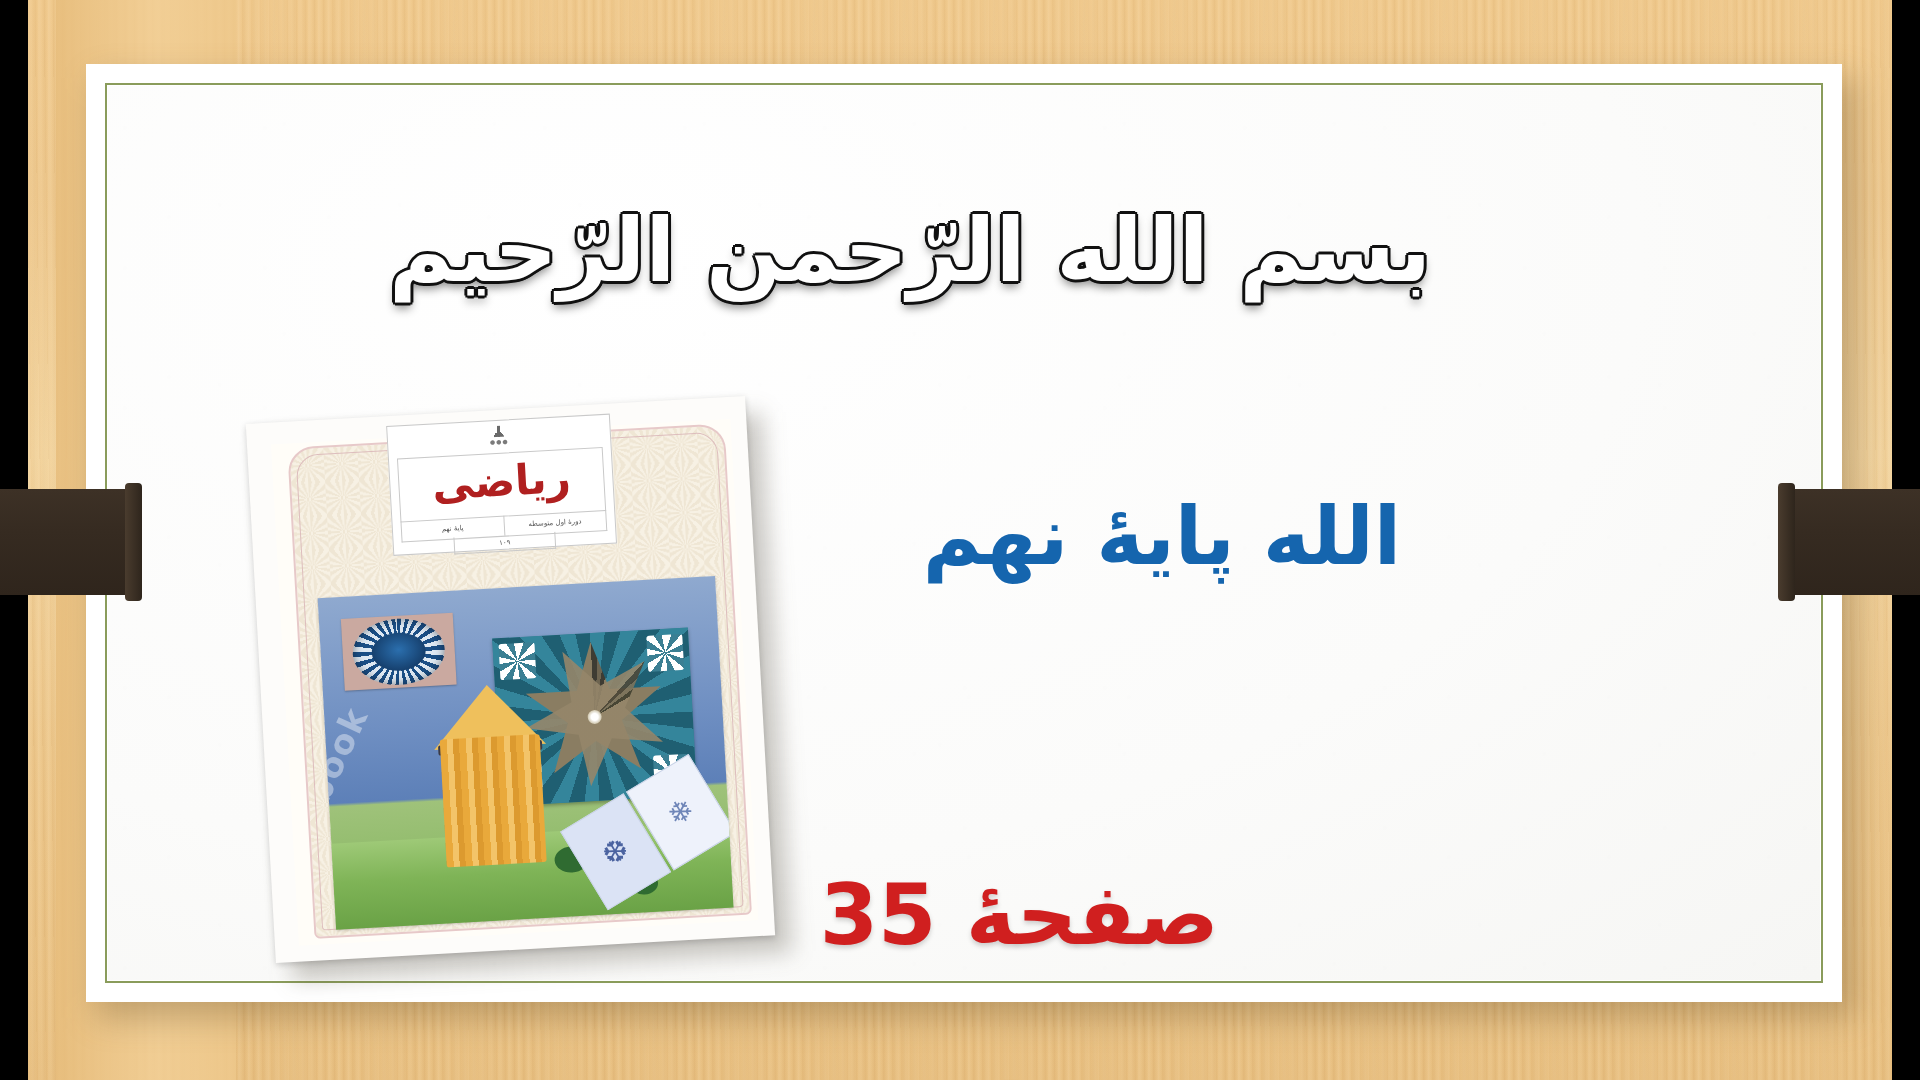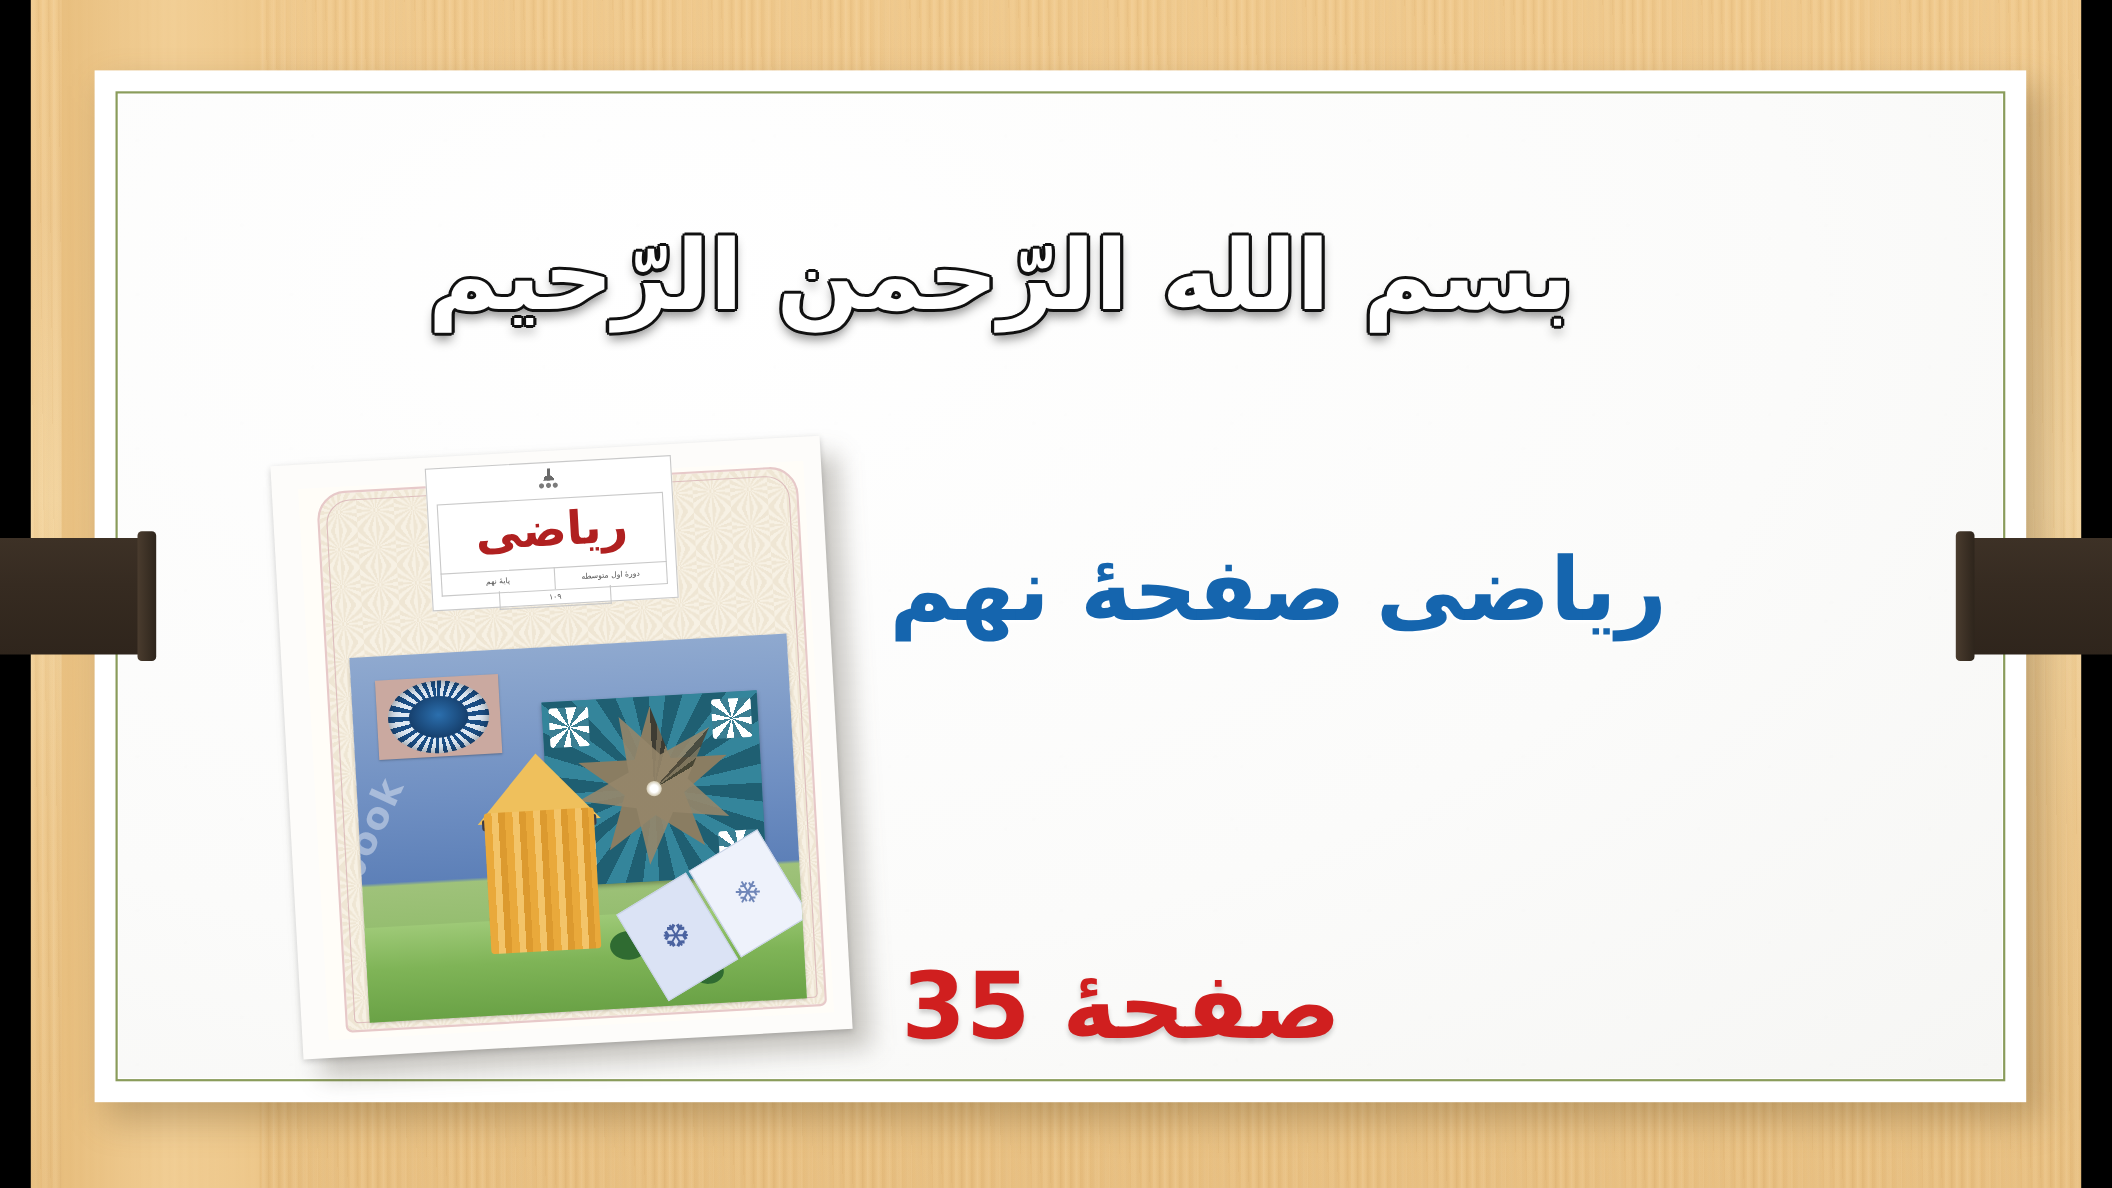--- a/index.html
+++ b/index.html
@@ -330,21 +330,21 @@
   <div class="slide-shadow"></div>
 
   <div class="slide">
     <div class="paper">
       <div class="paper-noise"></div>
     </div>
     <div class="slide-inner-border"></div>
 
     <div class="bismillah">بسم الله الرّحمن الرّحیم</div>
 
-    <div class="blue-line">ریاضی صفحهٔ نهم</div>
+    <div class="blue-line">الله پایهٔ نهم</div>
 
     <div class="red-line">
       <span>صفحهٔ 35</span>
       <span class="red-gap"></span>
       <span>فصل ۴</span>
     </div>
 
     <div class="book-wrap">
       <div class="book-shadow"></div>
       <div class="book">

